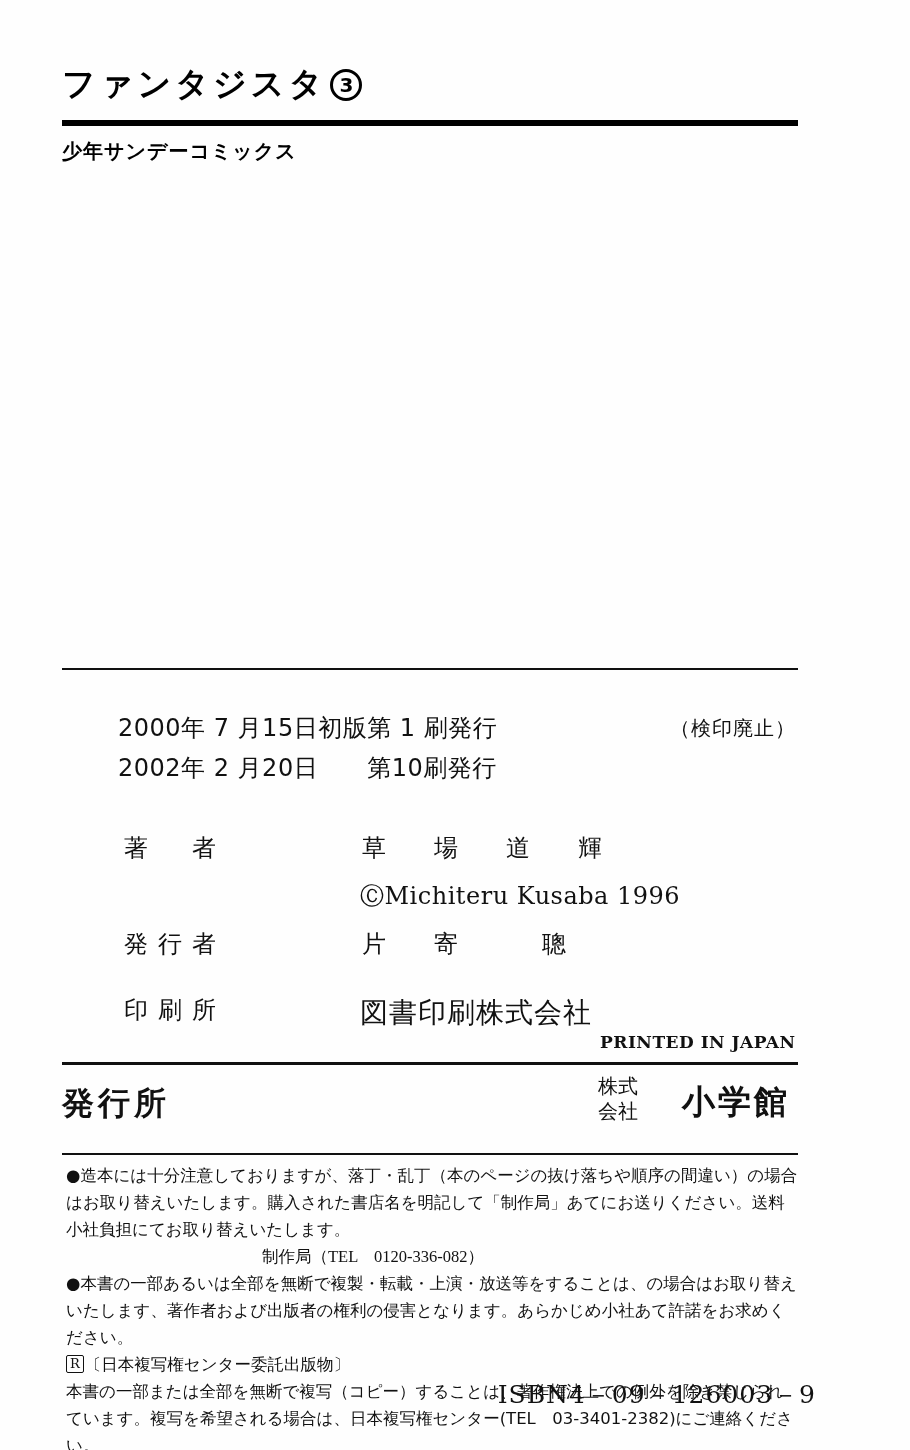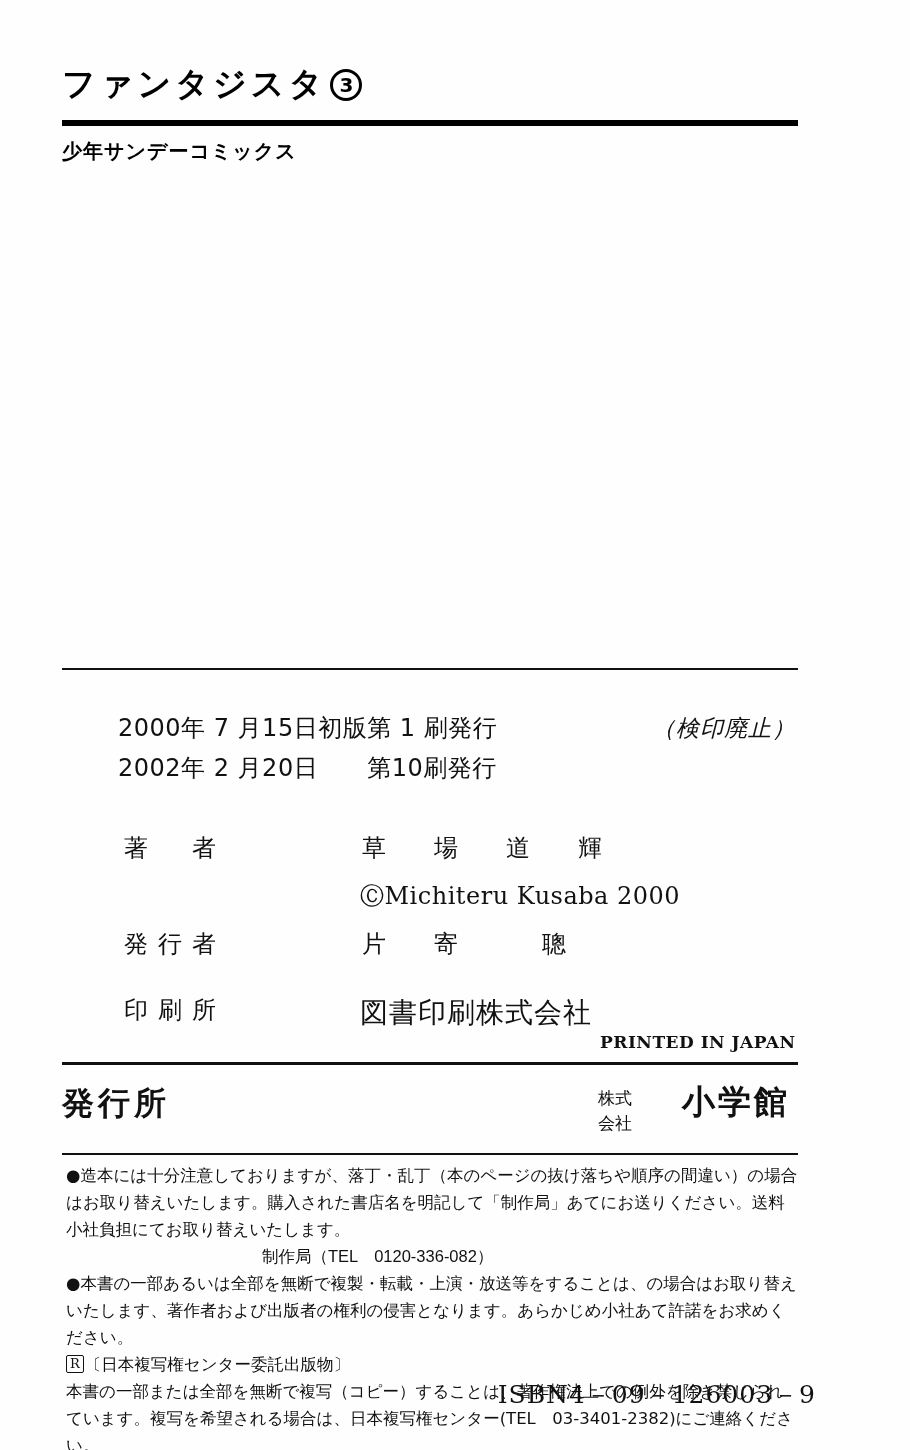--- a/index.html
+++ b/index.html
@@ -83,23 +83,22 @@
     font-size: 24px;
     line-height: 40px;
     letter-spacing: 0.5px;
     white-space: nowrap;
   }
   .date-row .d-main { }
   .kenin {
     position: absolute;
     right: 12px;
     top: 0px;
-    font-size: 23px;
+    font-size: 20px;
     letter-spacing: 1px;
-    font-style: italic;
   }
 
   
   .credits {
     position: absolute;
     left: 62px;
     top: 832px;
     width: 736px;
   }
   .credit-row {
@@ -175,22 +174,22 @@
     top: 4px;
     font-size: 19px;
     line-height: 26px;
     letter-spacing: 0px;
     text-align: left;
   }
   .pl-line { white-space: nowrap; }
   .kabushiki {
     position: absolute;
     left: 536px;
-    top: 18px;
-    font-size: 17px;
+    top: 6px;
+    font-size: 20px;
     line-height: 25px;
     text-align: left;
   }
   .shogakukan {
     position: absolute;
     right: 8px;
     top: 12px;
     font-weight: bold;
     font-size: 33px;
     letter-spacing: 3px;
@@ -214,21 +213,21 @@
     line-height: 27px;
     letter-spacing: 0px;
   }
   .notice-p {
     margin: 0 0 0 0;
     text-align: left;
   }
   .seisakukyoku {
     display: inline-block;
     margin-left: 196px;
-    font-family: Liberation Sans, sans-serif;
+    font-family: Liberation Serif, serif;
   }
   .r-mark {
     display: inline-block;
     border: 1.5px solid #111;
     border-radius: 2px;
     padding: 0px 3px;
     font-size: 13px;
     line-height: 16px;
     vertical-align: 2px;
     margin-right: 1px;
@@ -280,21 +279,21 @@
     </div>
     <div class="date-row">
       <span class="d-main">2002年 2 月20日　　第10刷発行</span>
     </div>
   </div>
 
   <div class="credits">
     <div class="credit-row" style="height:96px;">
       <span class="credit-label">著　者</span>
       <span class="credit-value">草　場　道　輝</span>
-      <span class="copyright-line">ⒸMichiteru Kusaba 2000</span>
+      <span class="copyright-line">ⒸMichiteru Kusaba 1996</span>
     </div>
     <div class="credit-row" style="height:66px;">
       <span class="credit-label">発行者</span>
       <span class="credit-value">片　寄　　聰</span>
     </div>
     <div class="credit-row" style="height:60px;">
       <span class="credit-label">印刷所</span>
       <span class="printer-value">図書印刷株式会社</span>
     </div>
   </div>

